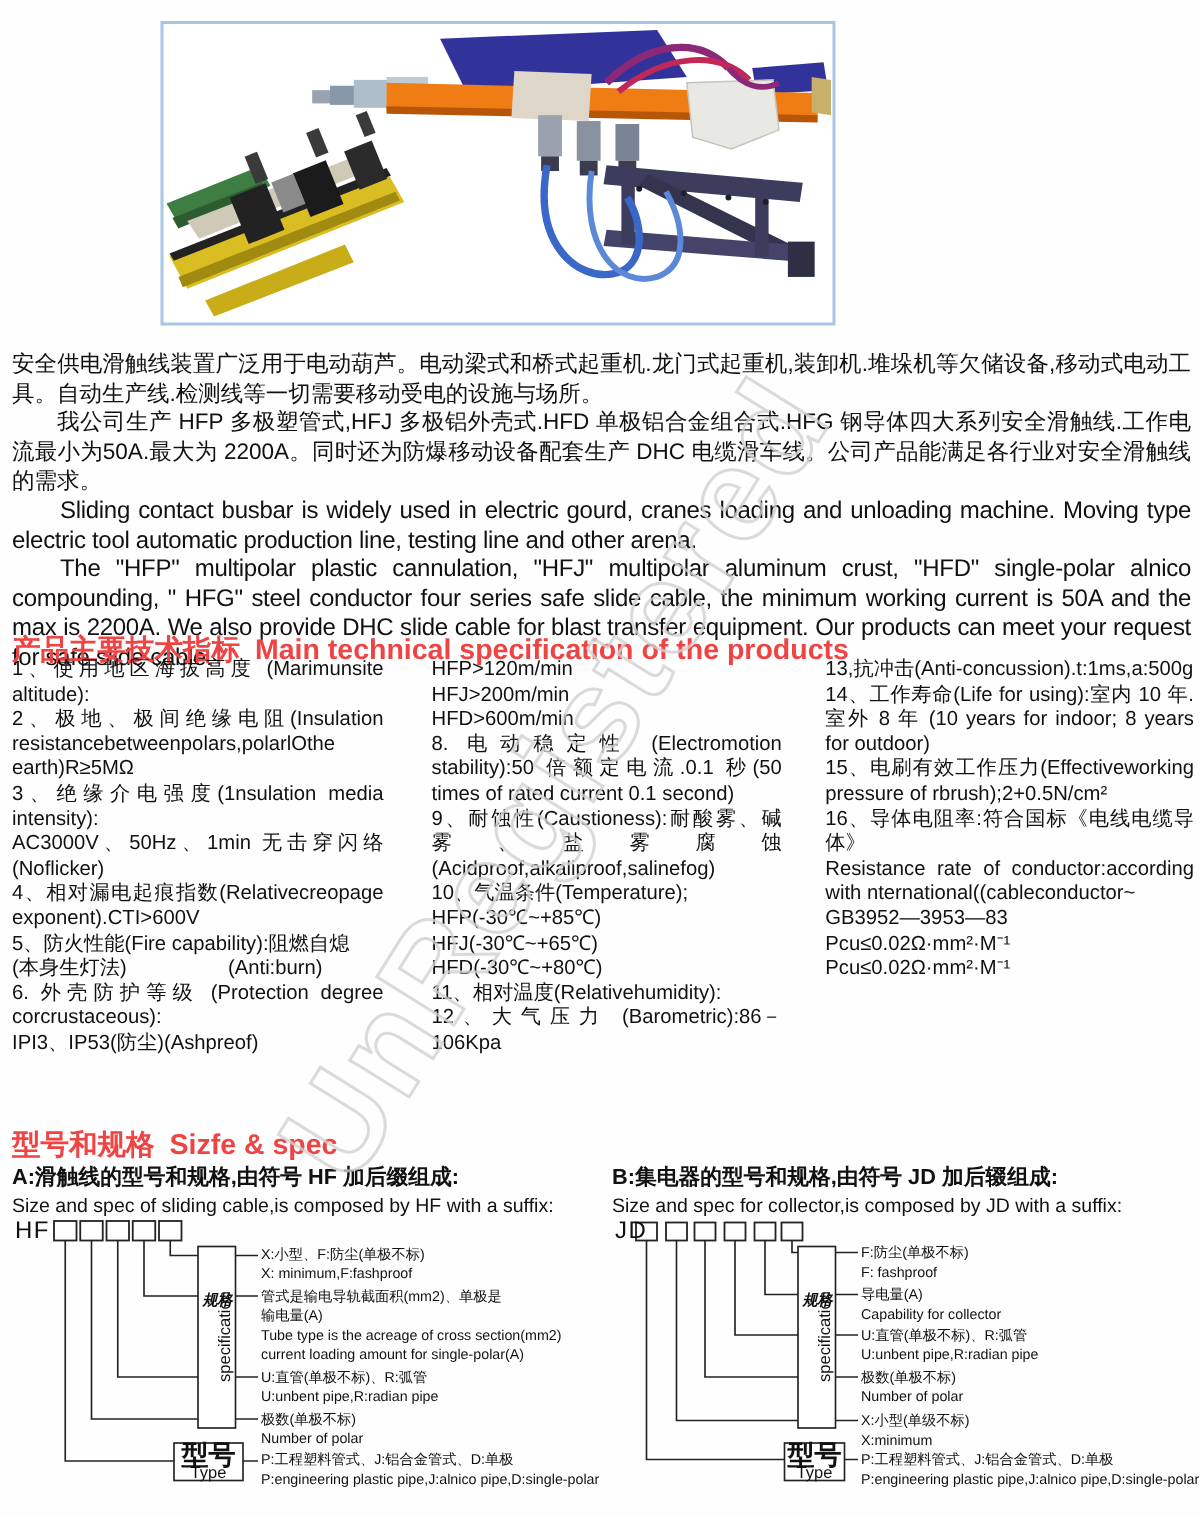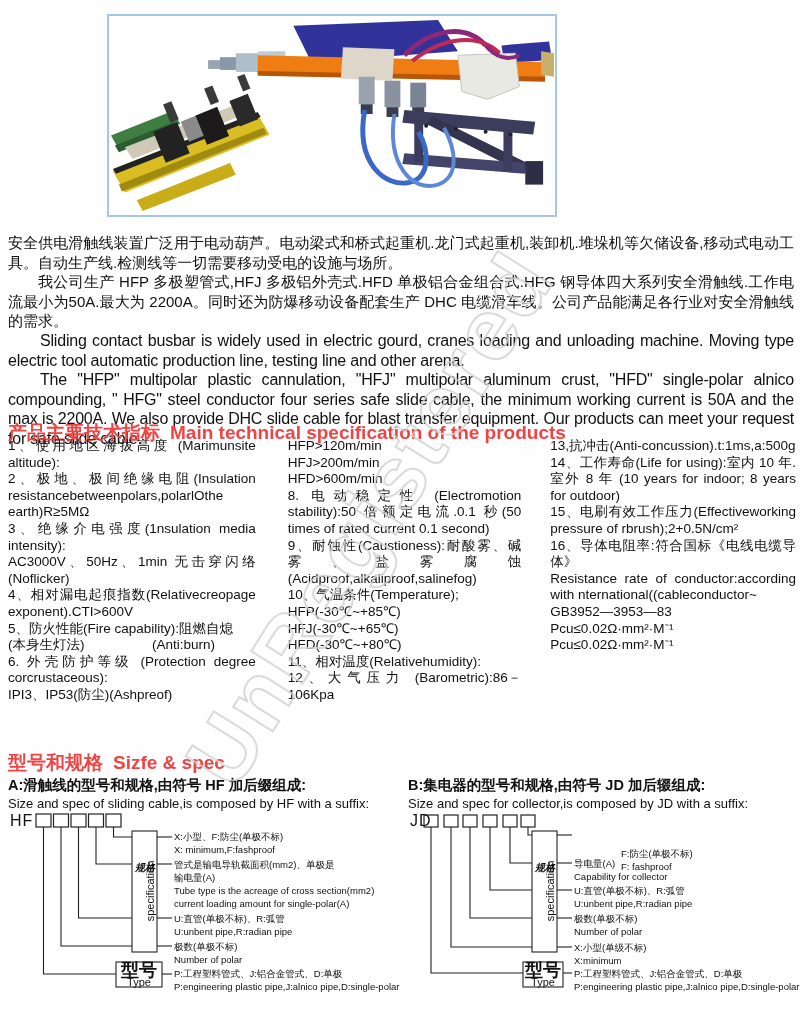--- a/index.html
+++ b/index.html
@@ -263,21 +263,21 @@
       </g>
     </svg>
     <div class="dprefix">JD</div>
     <div class="dspec-zh">规格</div>
     <div class="dspec-en">specification</div>
     <div class="dtype" style="left:115px;width:40px;">
       <div class="zh">型号</div>
       <div class="en">Type</div>
     </div>
     <div class="dlabels">
-      <div class="dlabel-group" style="top:35px;margin-left:47px;">
+      <div class="dlabel-group" style="top:17px;">
           <div class="dlabel-line">F:防尘(单极不标)</div>
           <div class="dlabel-line">F: fashproof</div>
         </div>
       <div class="dlabel-group" style="top:45px;">
           <div class="dlabel-line">导电量(A)</div>
           <div class="dlabel-line">Capability for collector</div>
         </div>
       <div class="dlabel-group" style="top:72px;">
           <div class="dlabel-line">U:直管(单极不标)、R:弧管</div>
           <div class="dlabel-line">U:unbent pipe,R:radian pipe</div>

